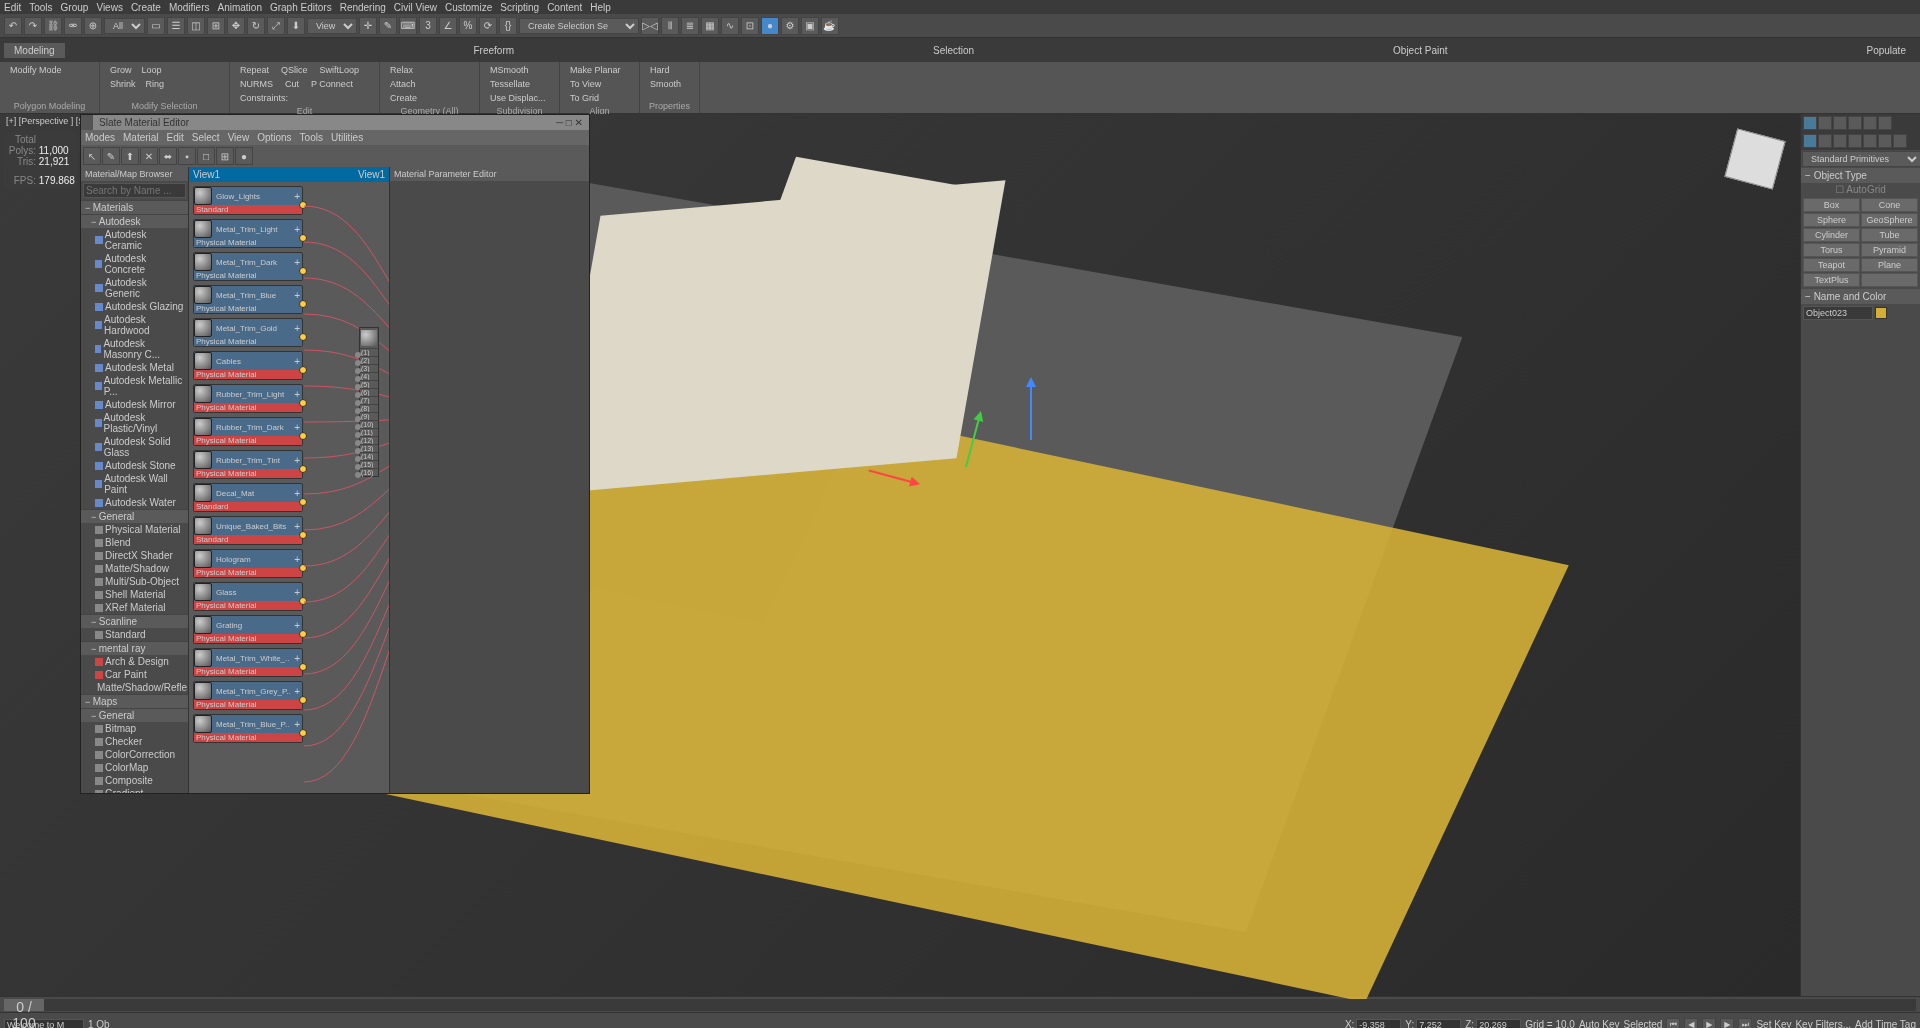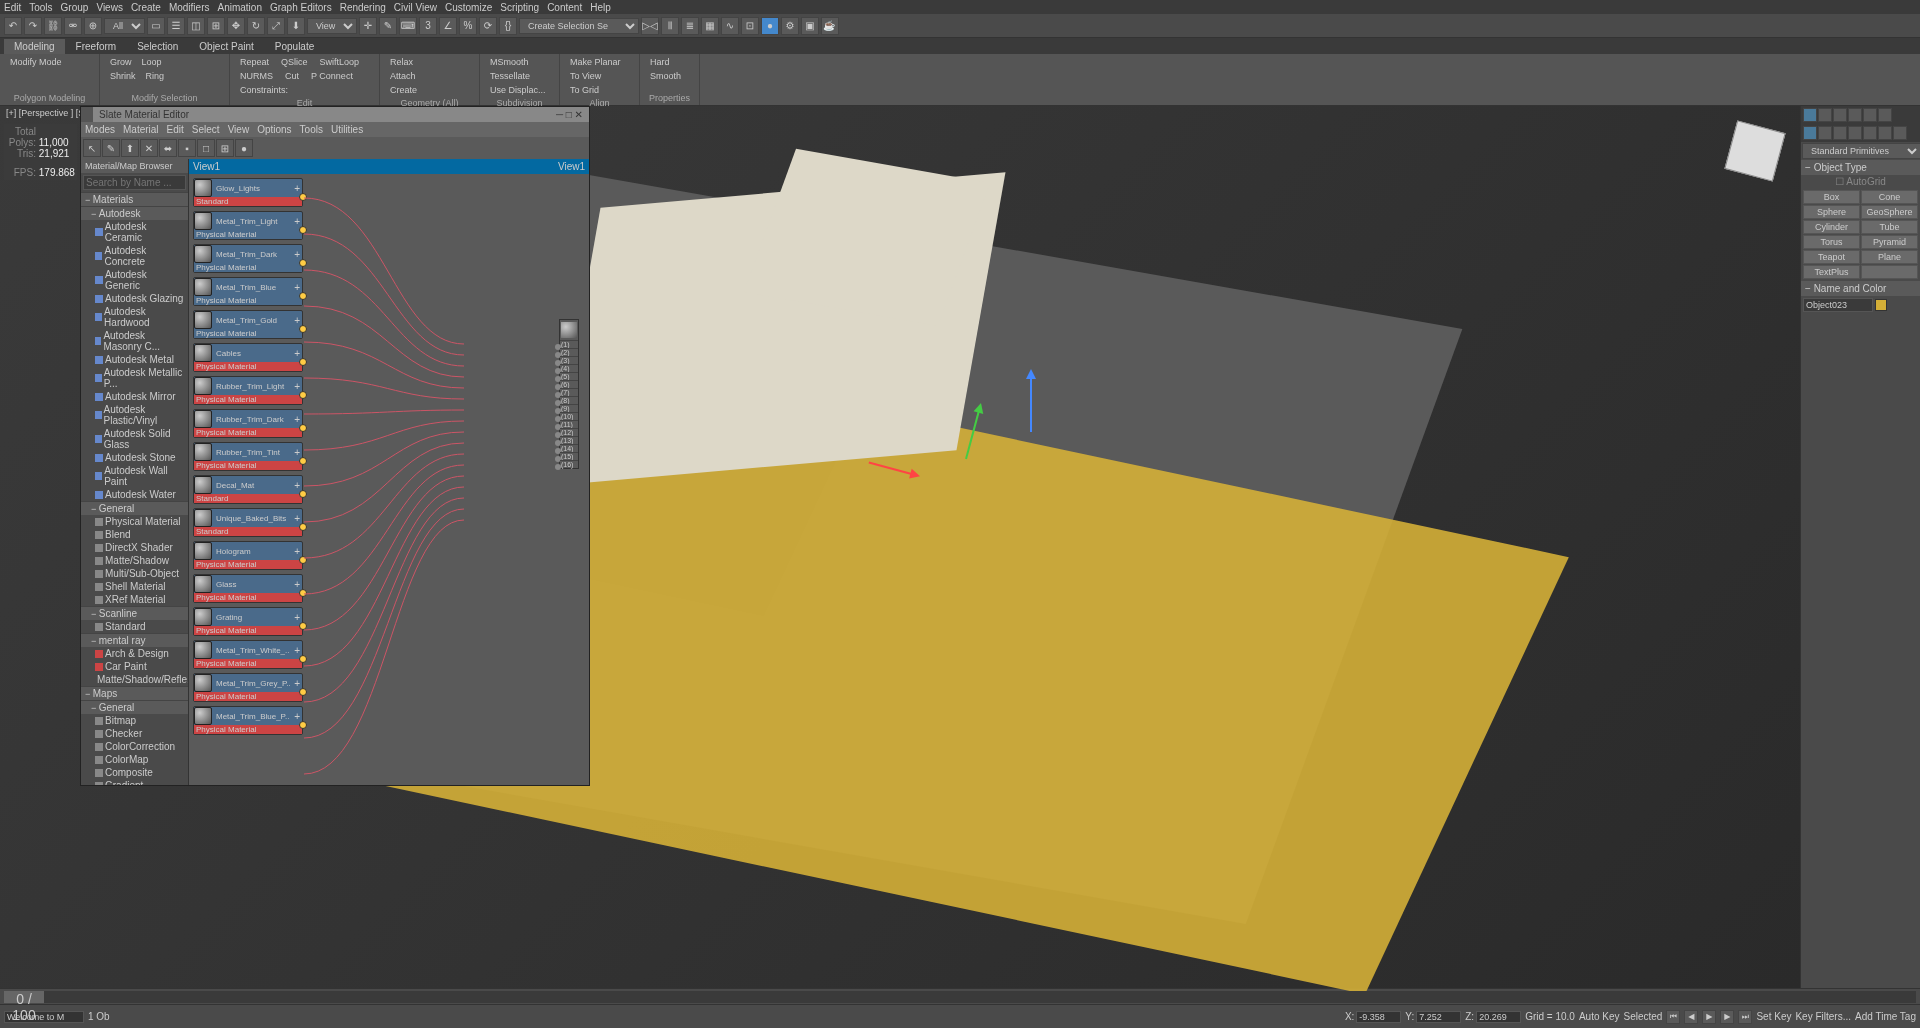--- a/index.html
+++ b/index.html
@@ -2,21 +2,21 @@
 <html><head>
 <meta charset="utf-8">
 <style>
 * { margin: 0; padding: 0; box-sizing: border-box; font-family: "Segoe UI", Tahoma, sans-serif; font-size: 10px; }
 body { background: #4a4a4a; color: #ccc; overflow: hidden; width: 1920px; height: 1028px; }
 .menubar { background: #3a3a3a; height: 14px; display: flex; align-items: center; padding: 0 4px; gap: 8px; font-size: 9px; }
 .menubar span { color: #ccc; cursor: pointer; }
 .toolbar-main { background: #4a4a4a; height: 24px; display: flex; align-items: center; gap: 2px; padding: 0 4px; border-bottom: 1px solid #333; }
 .tool-btn { width: 18px; height: 18px; background: #5a5a5a; border: 1px solid #444; display: inline-flex; align-items: center; justify-content: center; font-size: 10px; color: #ccc; }
 .dropdown { background: #5a5a5a; border: 1px solid #444; padding: 1px 4px; font-size: 9px; color: #ccc; height: 16px; }
-.ribbon-tabs { background: #3a3a3a; height: 16px; display: flex; align-items: center; gap: 1px; padding: 0 4px; font-size: 10px; }
+.ribbon-tabs { background: #3a3a3a; height: 24px; display: flex; align-items: center; gap: 1px; padding: 0 4px; font-size: 10px; justify-content: space-between; }
 .ribbon-tab { padding: 2px 10px; color: #ccc; }
 .ribbon-tab.active { background: #5a5a5a; }
 .ribbon { background: #555; height: 52px; display: flex; border-bottom: 1px solid #333; }
 .ribbon-group { border-right: 1px solid #444; padding: 2px 6px; display: flex; flex-direction: column; justify-content: space-between; }
 .ribbon-group-label { font-size: 9px; color: #aaa; text-align: center; padding-top: 2px; }
 .ribbon-content { display: flex; gap: 2px; flex-wrap: wrap; }
 .ribbon-btn { padding: 1px 4px; font-size: 9px; color: #ccc; display: flex; align-items: center; gap: 2px; }
 .main-area { display: flex; height: calc(1028px - 14px - 24px - 16px - 52px - 16px - 24px); position: relative; }
 .stats-overlay { position: absolute; top: 4px; left: 4px; z-index: 5; font-size: 10px; color: #ccc; background: rgba(60,60,60,0.7); padding: 2px; }
 .stats-overlay .label { text-align: right; display: inline-block; width: 30px; color: #888; }
@@ -614,20 +614,23 @@
               <div class="me-compound-slot">(11)</div>
               <div class="me-compound-slot">(12)</div>
               <div class="me-compound-slot">(13)</div>
               <div class="me-compound-slot">(14)</div>
               <div class="me-compound-slot">(15)</div>
               <div class="me-compound-slot">(16)</div>
             </div>
         </div>
       </div>
 
+      <div class="me-param">
+        <div class="me-browser-header">Material Parameter Editor</div>
+      </div>
     </div>
   </div>
 
   <div class="right-panel">
     <div class="right-tabs">
       <div class="right-tab-icon" style="background:#4a7a9a"></div>
       <div class="right-tab-icon"></div>
       <div class="right-tab-icon"></div>
       <div class="right-tab-icon"></div>
       <div class="right-tab-icon"></div>

